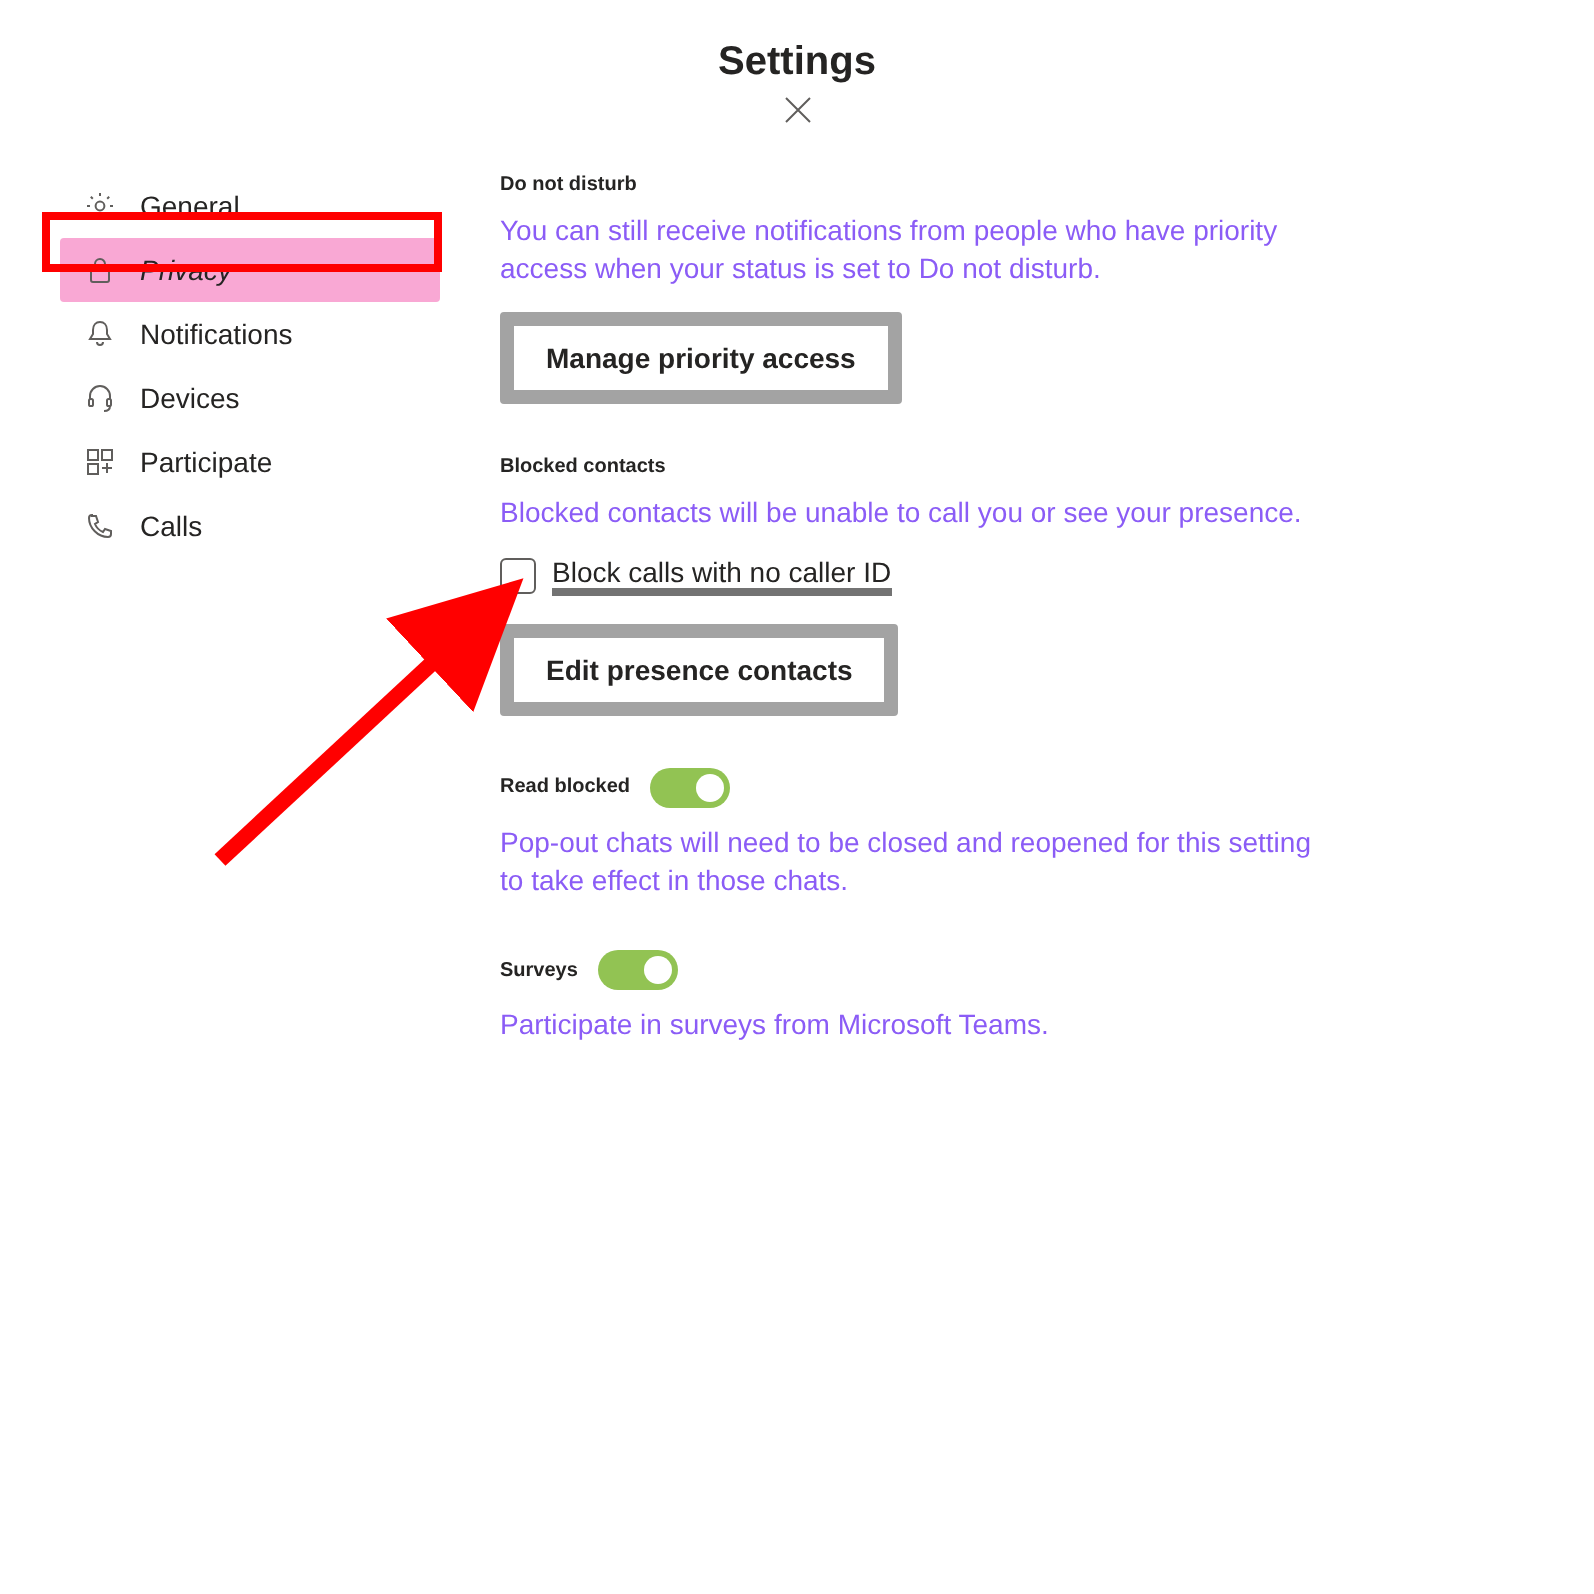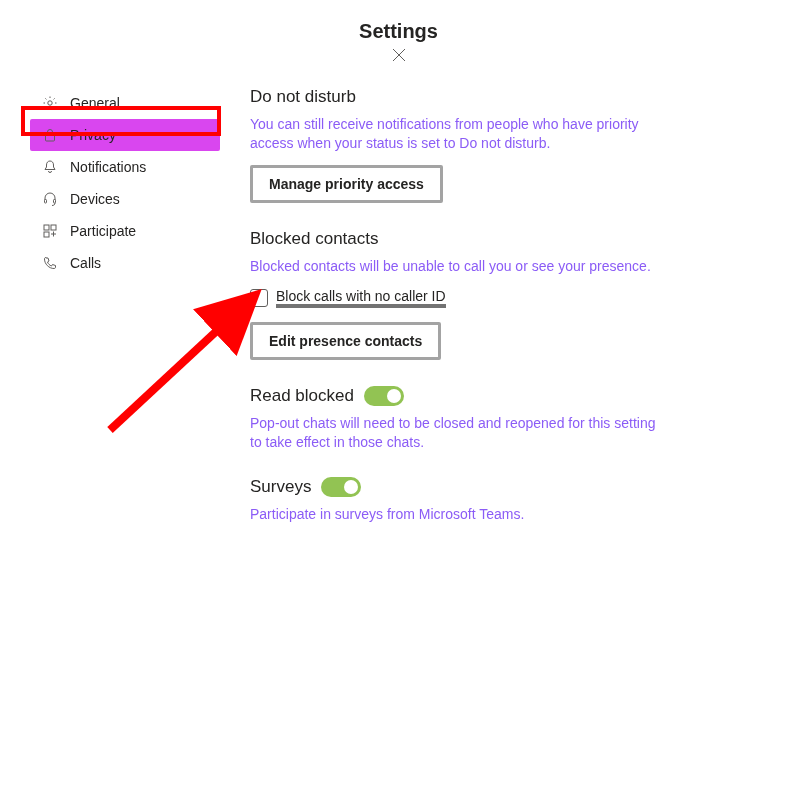--- a/index.html
+++ b/index.html
@@ -44,21 +44,22 @@
     flex-shrink: 0;
   }
   .sidebar-item {
     display: flex;
     align-items: center;
     padding: 6px 10px;
     cursor: pointer;
     border-radius: 2px;
   }
   .sidebar-item.active {
-    background: #d946ef;
+    background: #f9a8d4;
+    font-style: italic;
   }
   .sidebar-item .icon {
     width: 20px;
     height: 20px;
     display: flex;
     align-items: center;
     justify-content: center;
     margin-right: 10px;
     color: #605e5c;
   }
@@ -68,34 +69,34 @@
   }
   .content {
     flex: 1;
     padding-left: 30px;
     max-width: 440px;
   }
   .section {
     margin-bottom: 26px;
   }
   .section-title {
-    font-size: 17px;
-    font-weight: 400;
+    font-size: 10px;
+    font-weight: 700;
     margin-bottom: 8px;
     display: flex;
     align-items: center;
   }
   .section-desc {
     font-size: 14px;
     color: #8b5cf6;
     margin-bottom: 12px;
     line-height: 1.35;
   }
   .btn {
-    border: 3px solid #a3a3a3;
+    border: 7px solid #a3a3a3;
     background: #fff;
     padding: 8px 16px;
     font-size: 14px;
     font-weight: 600;
     color: #252423;
     cursor: pointer;
     border-radius: 2px;
   }
   .checkbox-row {
     display: flex;

